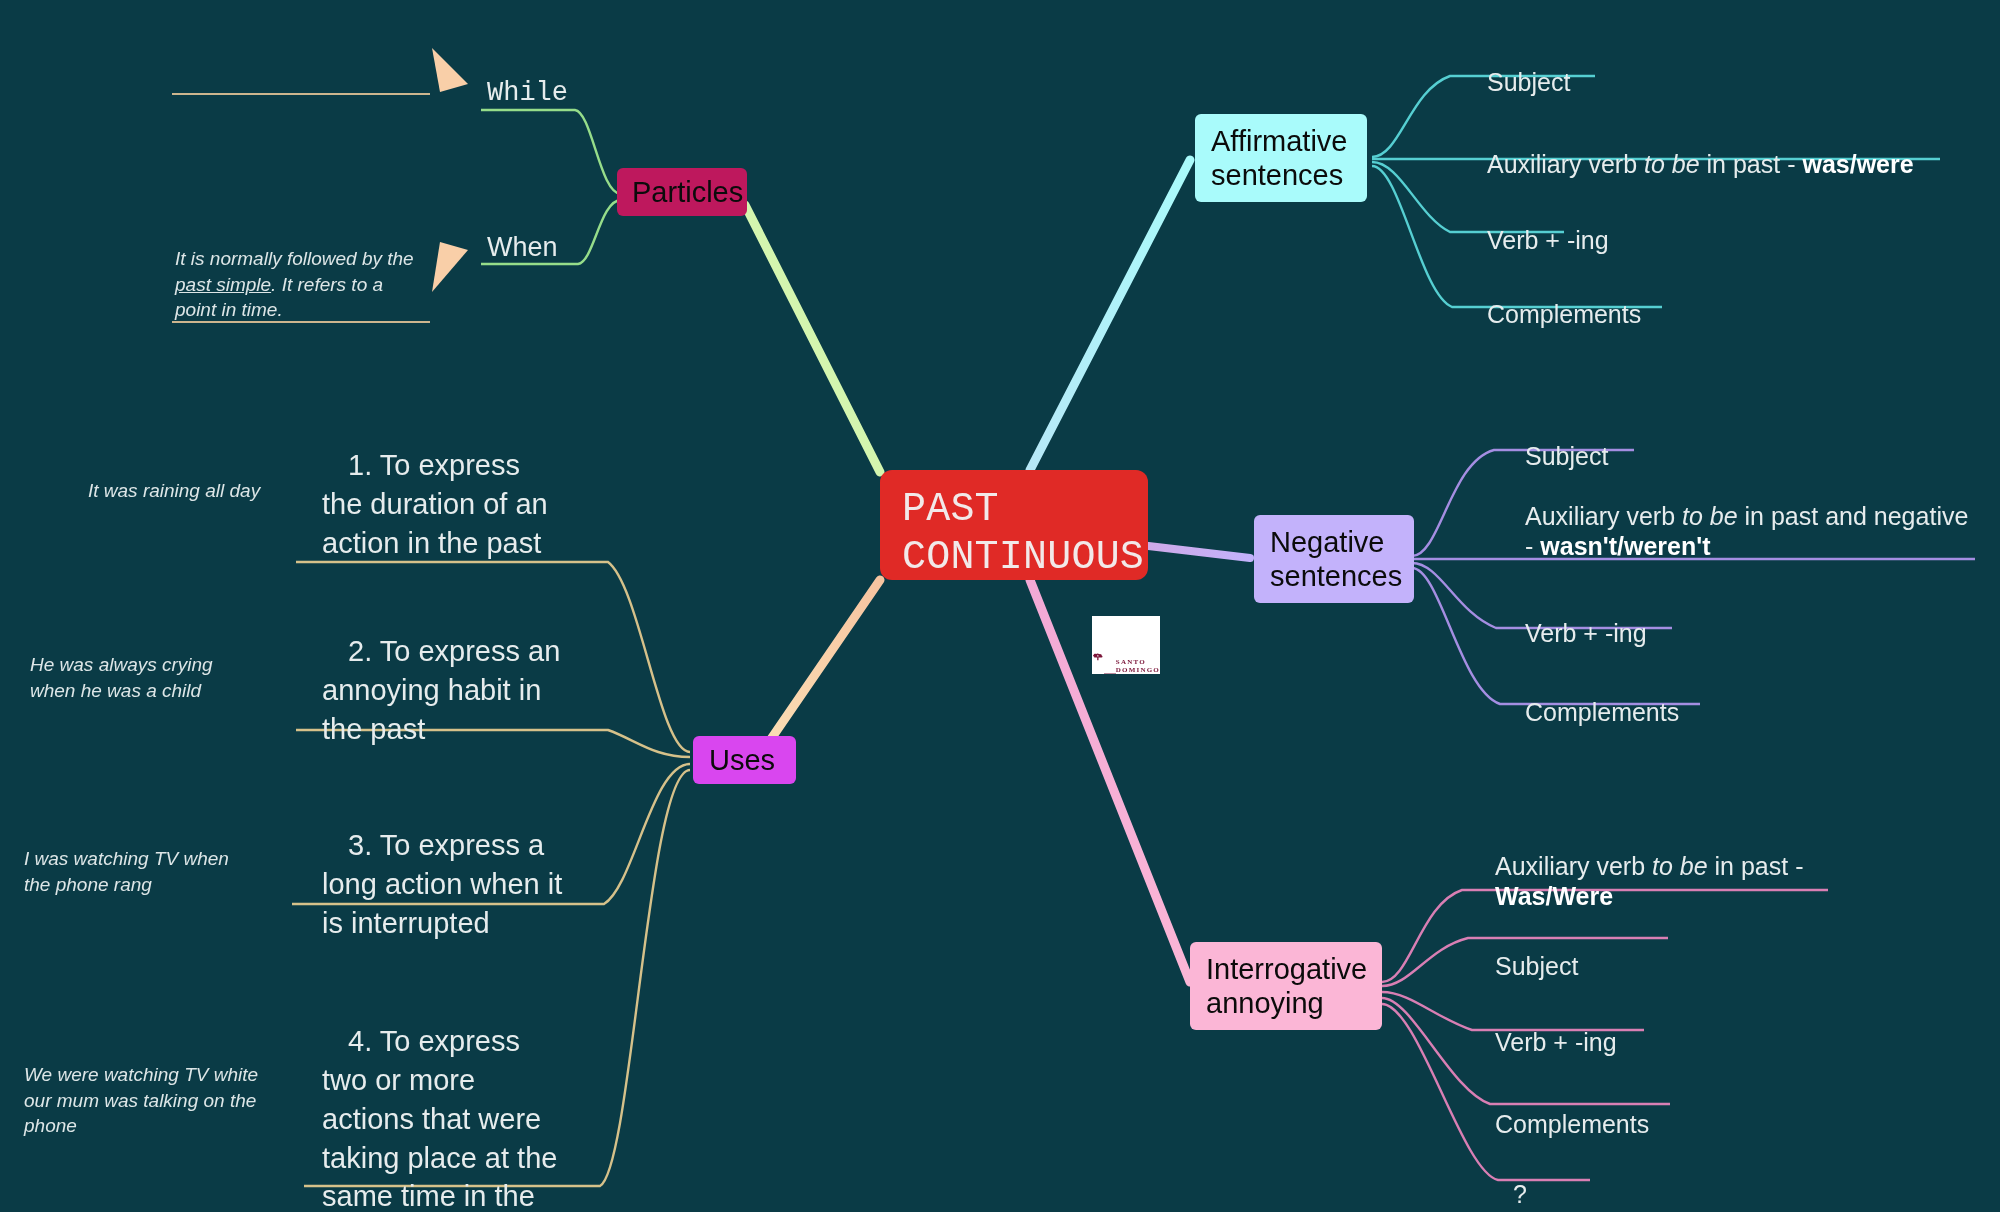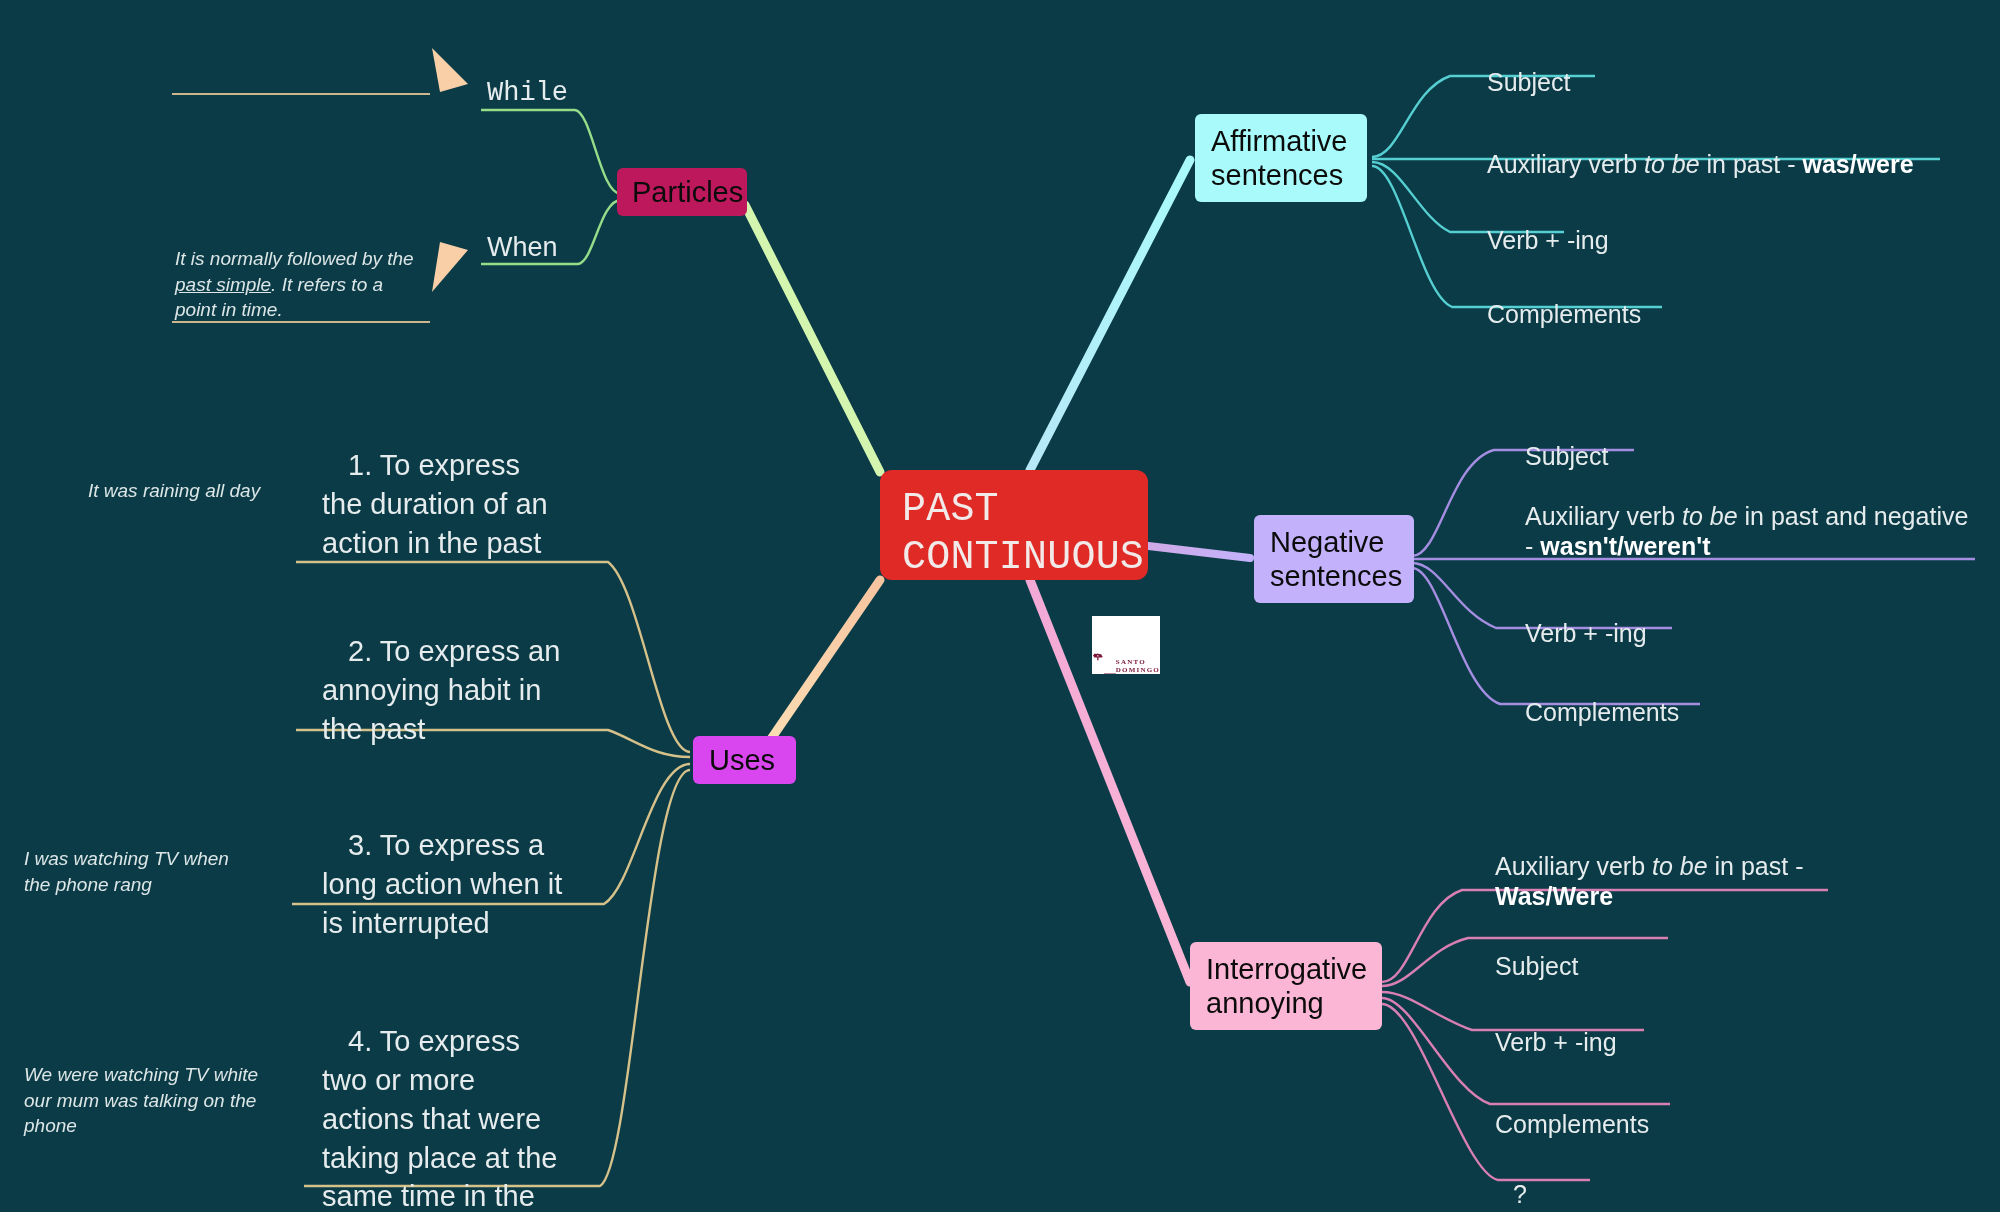--- a/index.html
+++ b/index.html
@@ -265,20 +265,23 @@
   <div class="uselabel" style="left:322px; top:446px; width:236px;">
     <span>1. To express the duration of an action in the past</span>
   </div>
   <div class="note" style="left:88px; top:478px; width:200px;">
     <span>It was raining all day</span>
   </div>
 
   <div class="uselabel" style="left:322px; top:632px; width:250px;">
     <span>2. To express an annoying habit in the past</span>
   </div>
+  <div class="note" style="left:30px; top:652px; width:230px;">
+    <span>He was always crying when he was a child</span>
+  </div>
 
   <div class="uselabel" style="left:322px; top:826px; width:248px;">
     <span>3. To express a long action when it is interrupted</span>
   </div>
   <div class="note" style="left:24px; top:846px; width:232px;">
     <span>I was watching TV when the phone rang</span>
   </div>
 
   <div class="uselabel" style="left:322px; top:1022px; width:248px;">
     <span>4. To express two or more actions that were taking place at the same time in the past</span>

